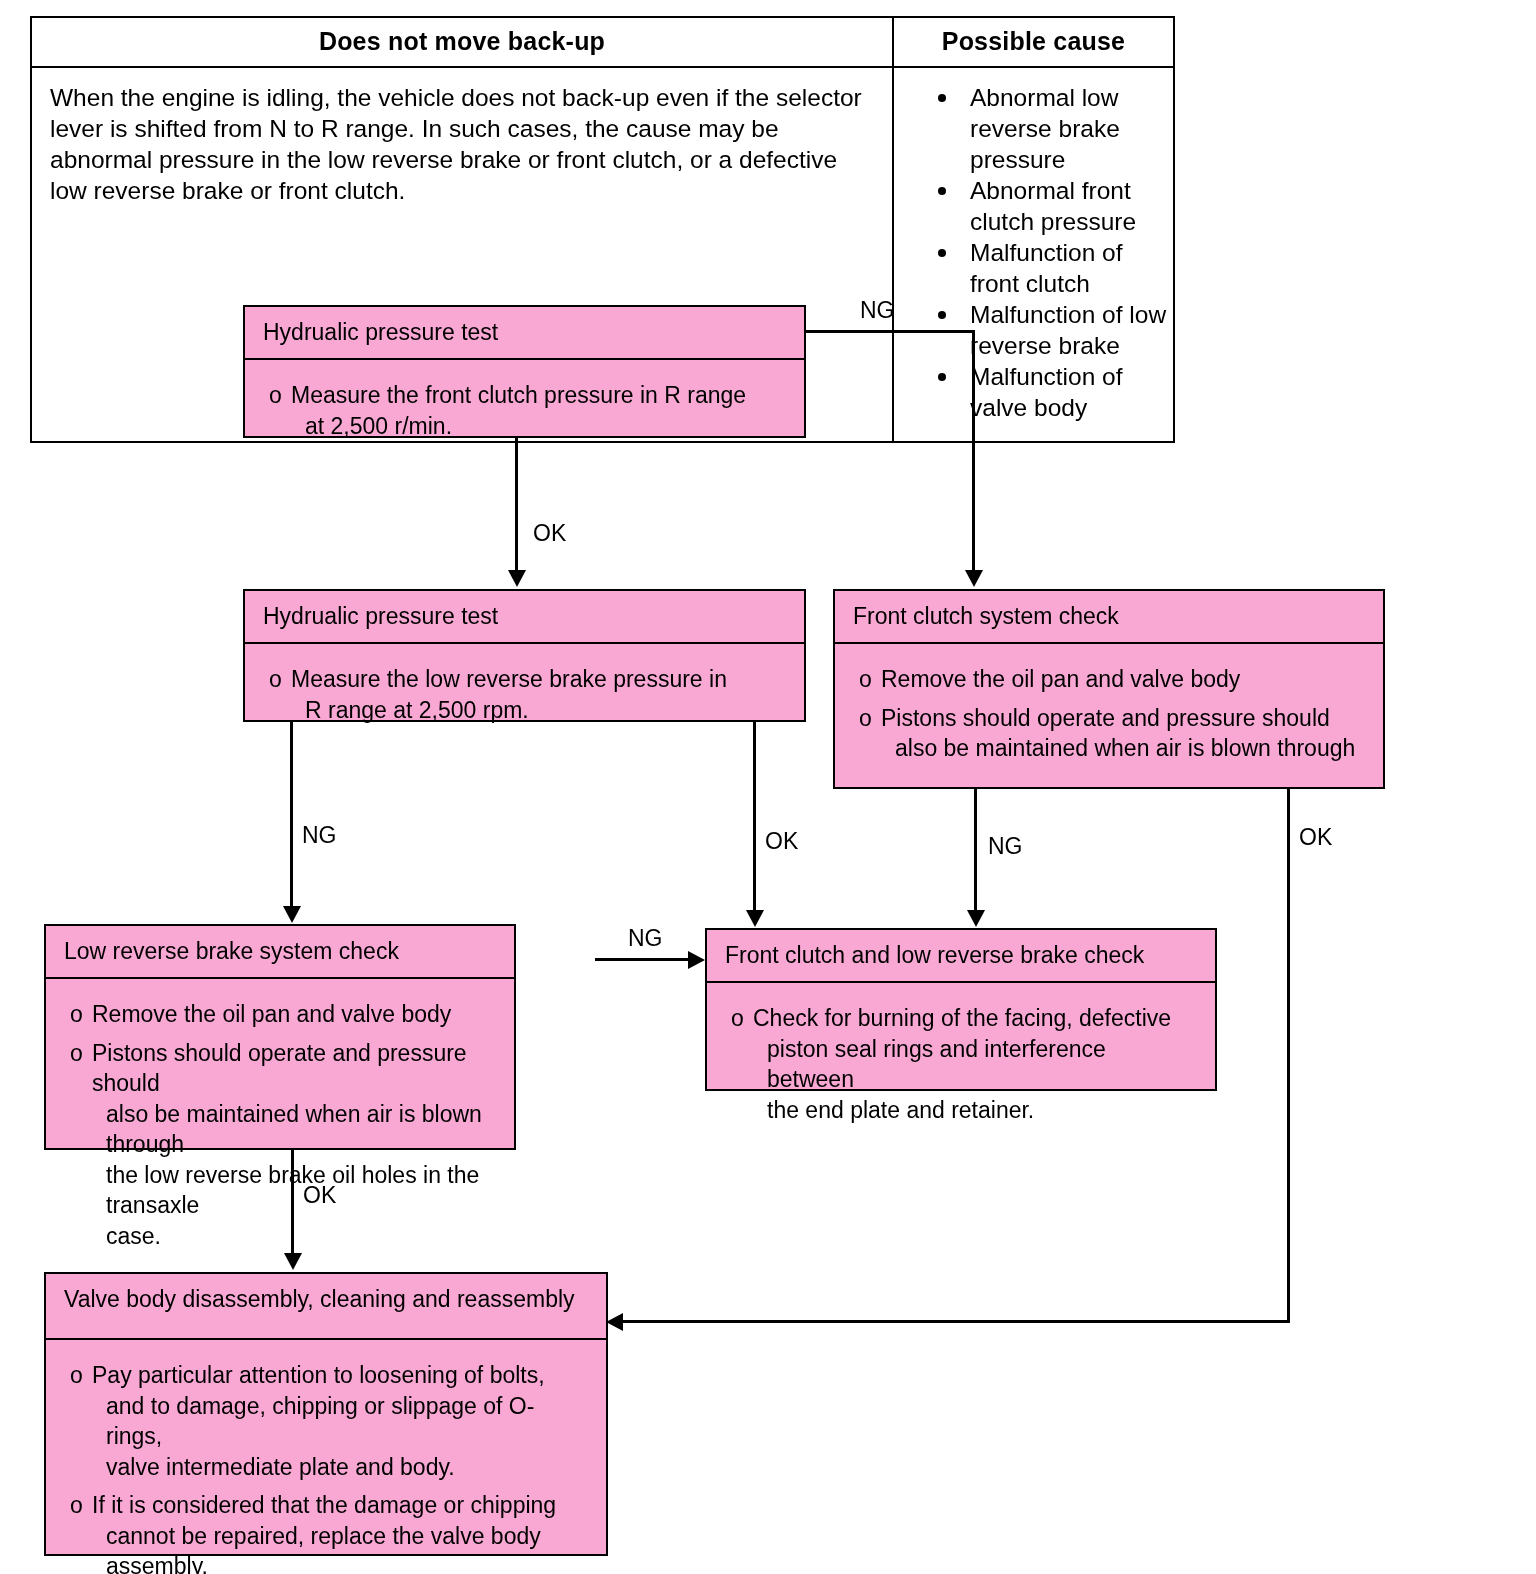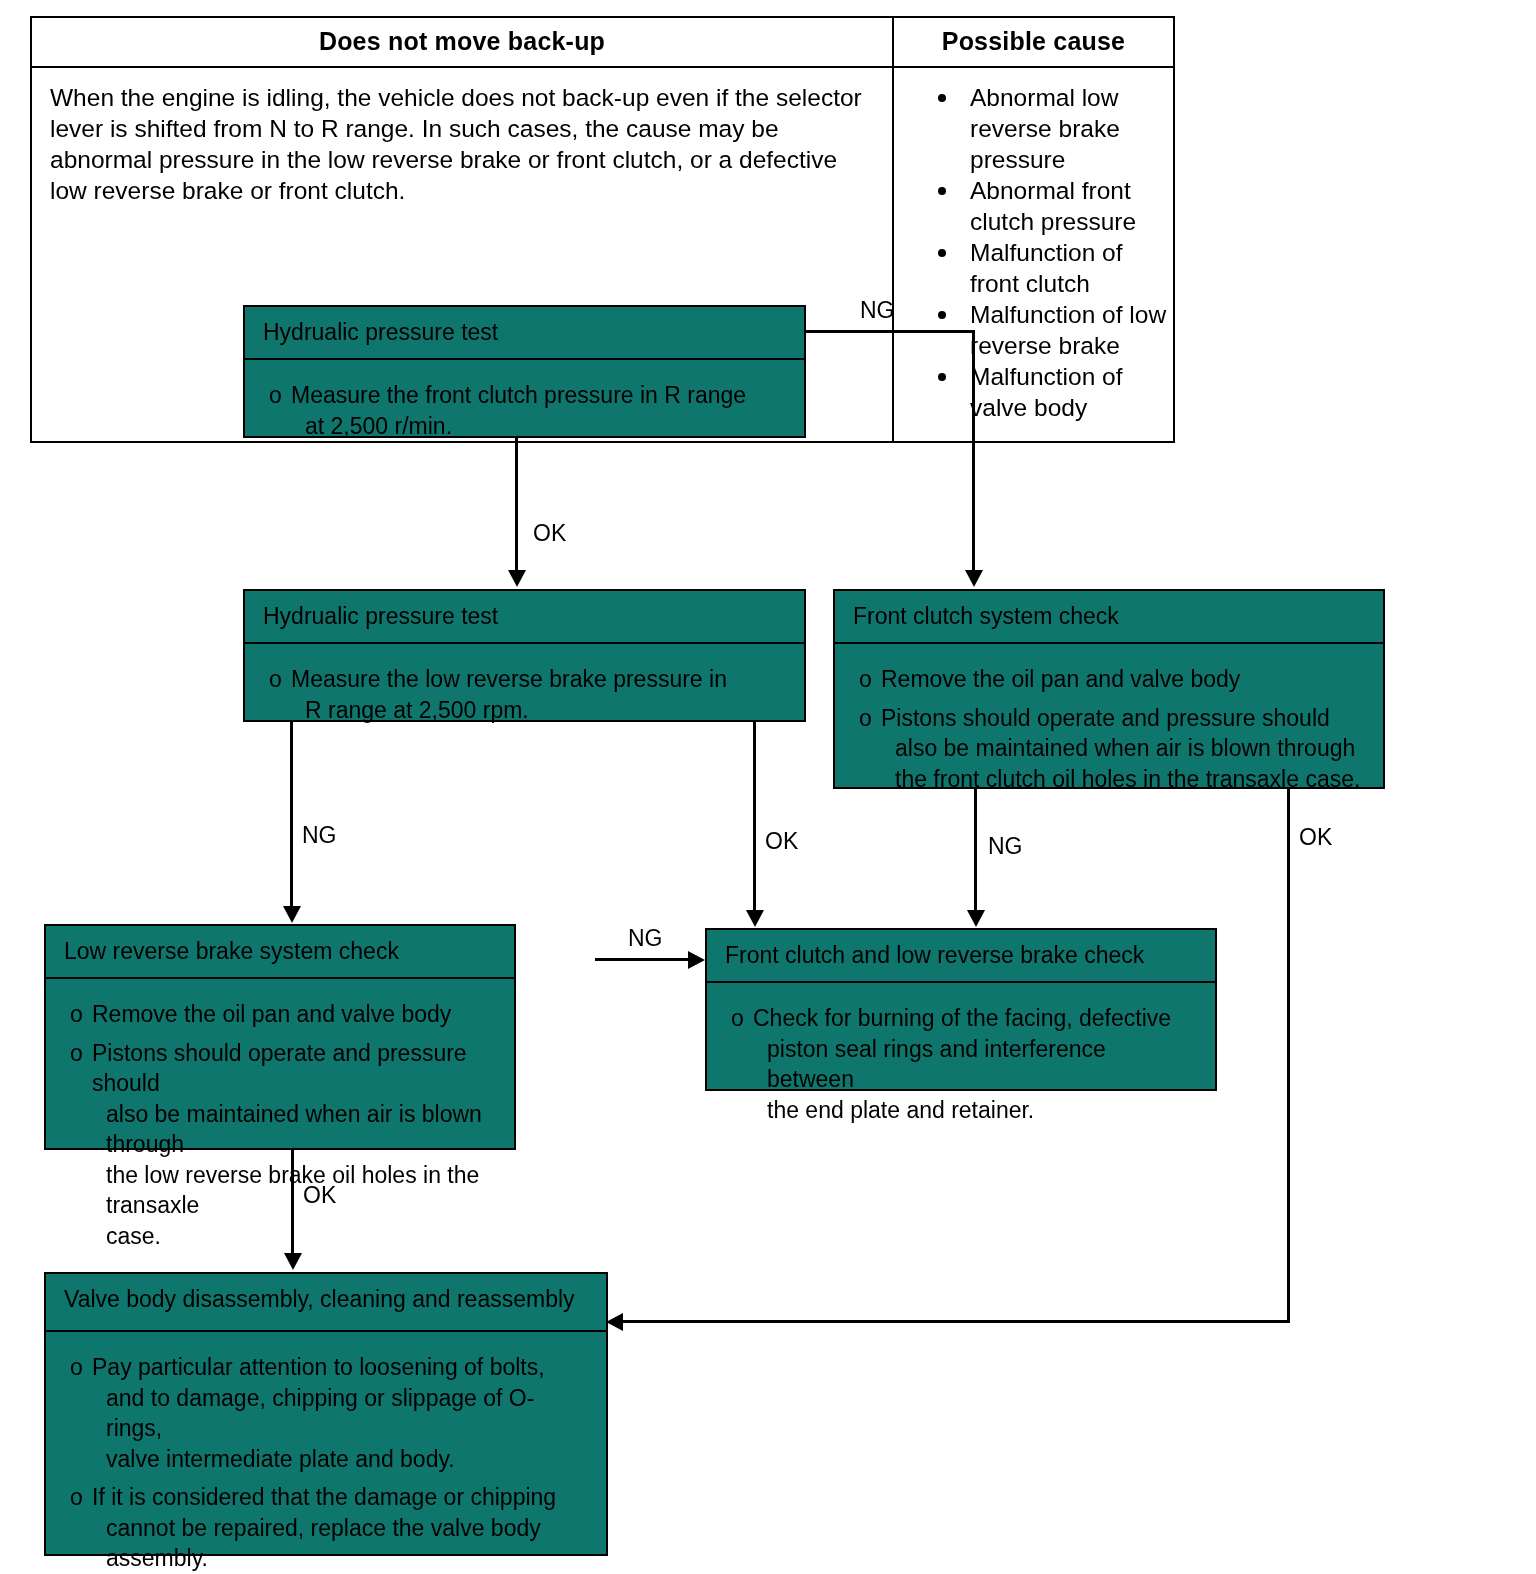--- a/index.html
+++ b/index.html
@@ -74,21 +74,21 @@
     position: absolute;
     left: 0;
     top: 0;
     width: 1536px;
     height: 1574px;
   }
   .fbox {
     position: absolute;
     border: 2.5px solid #000;
     box-sizing: border-box;
-    background: #0f766e;
+    background: #f9a8d4;
     z-index: 3;
   }
   .fbox .fhead {
     border-bottom: 2.5px solid #000;
     font-size: 23px;
     line-height: 30px;
     padding: 10px 14px 11px 18px;
     box-sizing: border-box;
   }
   .fbox .fbody {
@@ -196,21 +196,20 @@
 
   <div class="fbox" style="left:833px; top:589px; width:552px; height:200px;">
     <div class="fhead">Front clutch system check</div>
     <div class="fbody">
       <p class="oitem">
         <span class="cont">Remove the oil pan and valve body</span>
       </p>
       <p class="oitem">
         <span class="cont">Pistons should operate and pressure should</span>
         <span class="cont" style="padding-left:14px;">also be maintained when air is blown through</span>
-        <span class="cont" style="padding-left:14px;">the front clutch oil holes in the transaxle case.</span>
       </p>
     </div>
   </div>
 
   <div class="fbox" style="left:44px; top:924px; width:472px; height:226px;">
     <div class="fhead">Low reverse brake system check</div>
     <div class="fbody">
       <p class="oitem">
         <span class="cont">Remove the oil pan and valve body</span>
       </p>
@@ -228,21 +227,21 @@
     <div class="fbody">
       <p class="oitem">
         <span class="cont">Check for burning of the facing, defective</span>
         <span class="cont" style="padding-left:14px;">piston seal rings and interference between</span>
         <span class="cont" style="padding-left:14px;">the end plate and retainer.</span>
       </p>
     </div>
   </div>
 
   <div class="fbox" style="left:44px; top:1272px; width:564px; height:284px;">
-    <div class="fhead" style="padding-bottom:16px;">
+    <div class="fhead" style="padding-bottom:24px;">
       <span class="cont">Valve body disassembly, cleaning and</span>
       <span class="cont">reassembly</span>
     </div>
     <div class="fbody">
       <p class="oitem">
         <span class="cont">Pay particular attention to loosening of bolts,</span>
         <span class="cont" style="padding-left:14px;">and to damage, chipping or slippage of O-rings,</span>
         <span class="cont" style="padding-left:14px;">valve intermediate plate and body.</span>
       </p>
       <p class="oitem">

